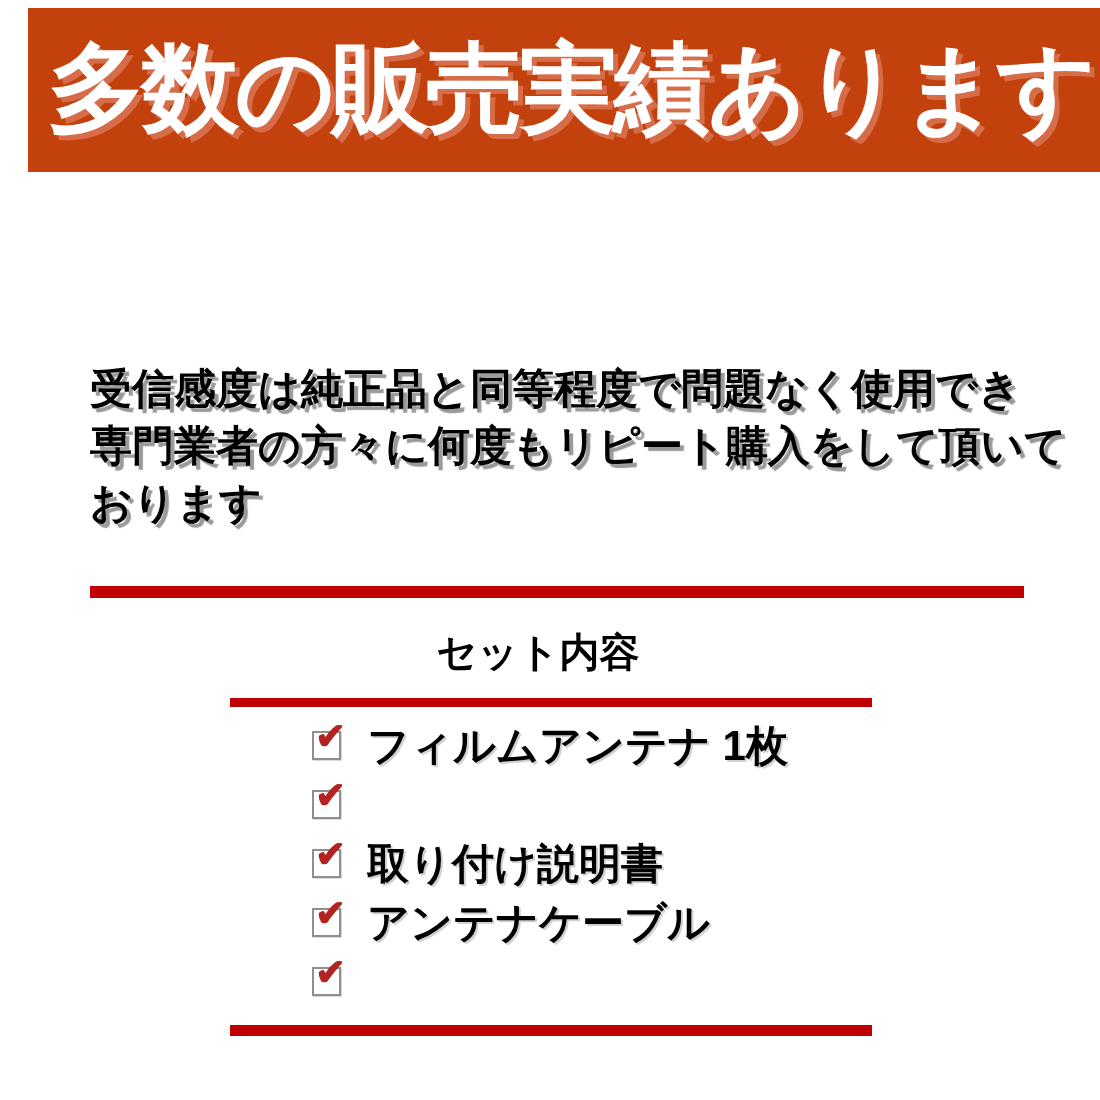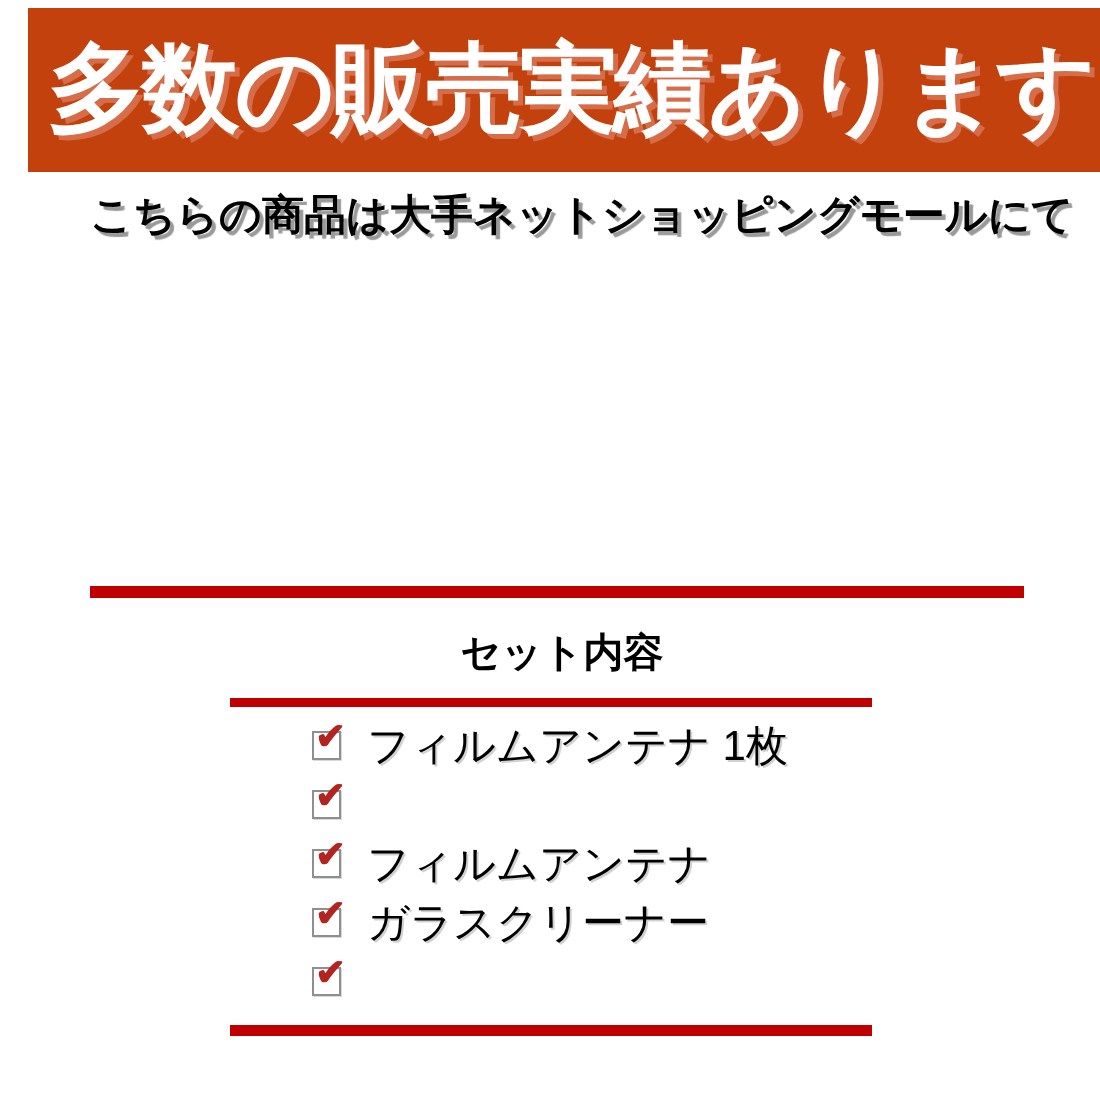--- a/index.html
+++ b/index.html
@@ -21,52 +21,56 @@
     font-size:42px;font-weight:800;color:#000;
     text-shadow:4px 4px 1px rgba(0,0,0,0.40);
   }
   #para-intro{top:186px;}
   #para-body{top:360px;}
   .divider{position:absolute;}
   #divider-top{left:90px;top:586px;width:934px;height:12px;}
   #divider-set-head{left:230px;top:698px;width:642px;height:9px;}
   #divider-set-bottom{left:230px;top:1025px;width:642px;height:11px;}
   .set-heading{
-    position:absolute;left:242px;top:628px;width:640px;
+    position:absolute;left:218px;top:628px;width:640px;
     text-align:center;font-size:40px;font-weight:800;color:#000;line-height:48px;
   }
   .checklist{position:absolute;left:312px;top:716px;width:600px;}
   .check-row{display:flex;align-items:center;height:59px;}
   .checkbox{
     position:relative;width:25px;height:25px;flex:0 0 25px;
     border:2px solid #8f8f8f;background:#fff;margin-right:26px;
     box-shadow:1px 1px 0 rgba(0,0,0,0.15);
   }
   .checkmark{
     position:absolute;left:1px;top:-15px;
     font-size:37px;line-height:37px;font-weight:700;color:#b3231f;
   }
   .check-label{
-    font-size:42px;font-weight:400;color:#000;white-space:nowrap;
+    font-size:42px;font-weight:700;color:#000;white-space:nowrap;
     text-shadow:2px 2px 0 rgba(0,0,0,0.18);
   }
 </style>
 </head>
 <body>
 
 <div id="canvas">
 
   <div class="banner" style="background: #c2410c; margin-left: 20px;">
     <div class="banner-text" style="color: rgb(255, 255, 255);">多数の販売実績あります</div>
   </div>
 
   <div class="para" id="para-intro">
-    <div class="text-line">こちらの商品は大手ネットショッピングモールにて</div>
   </div>
 
+  <div class="para" id="para-body">
+    <div class="text-line">受信感度は純正品と同等程度で問題なく使用でき</div>
+    <div class="text-line">専門業者の方々に何度もリピート購入をして頂いて</div>
+    <div class="text-line">おります</div>
+  </div>
 
   <div class="divider" id="divider-top" style="background: rgb(192, 0, 0);"></div>
 
   <div class="set-heading">セット内容</div>
 
   <div class="divider" id="divider-set-head" style="background: rgb(192, 0, 0);"></div>
 
   <div class="checklist">
 
     <div class="check-row">
@@ -79,28 +83,28 @@
     <div class="check-row">
       <span class="checkbox">
         <span class="checkmark" style="color: rgb(179, 35, 31);">✔</span>
       </span>
     </div>
 
     <div class="check-row">
       <span class="checkbox">
         <span class="checkmark" style="color: rgb(179, 35, 31);">✔</span>
       </span>
-      <span class="check-label">フィルムアンテナ</span>
+      <span class="check-label">取り付け説明書</span>
     </div>
 
     <div class="check-row">
       <span class="checkbox">
         <span class="checkmark" style="color: rgb(179, 35, 31);">✔</span>
       </span>
-      <span class="check-label">ガラスクリーナー</span>
+      <span class="check-label">アンテナケーブル</span>
     </div>
 
     <div class="check-row">
       <span class="checkbox">
         <span class="checkmark" style="color: rgb(179, 35, 31);">✔</span>
       </span>
     </div>
 
   </div>
 

